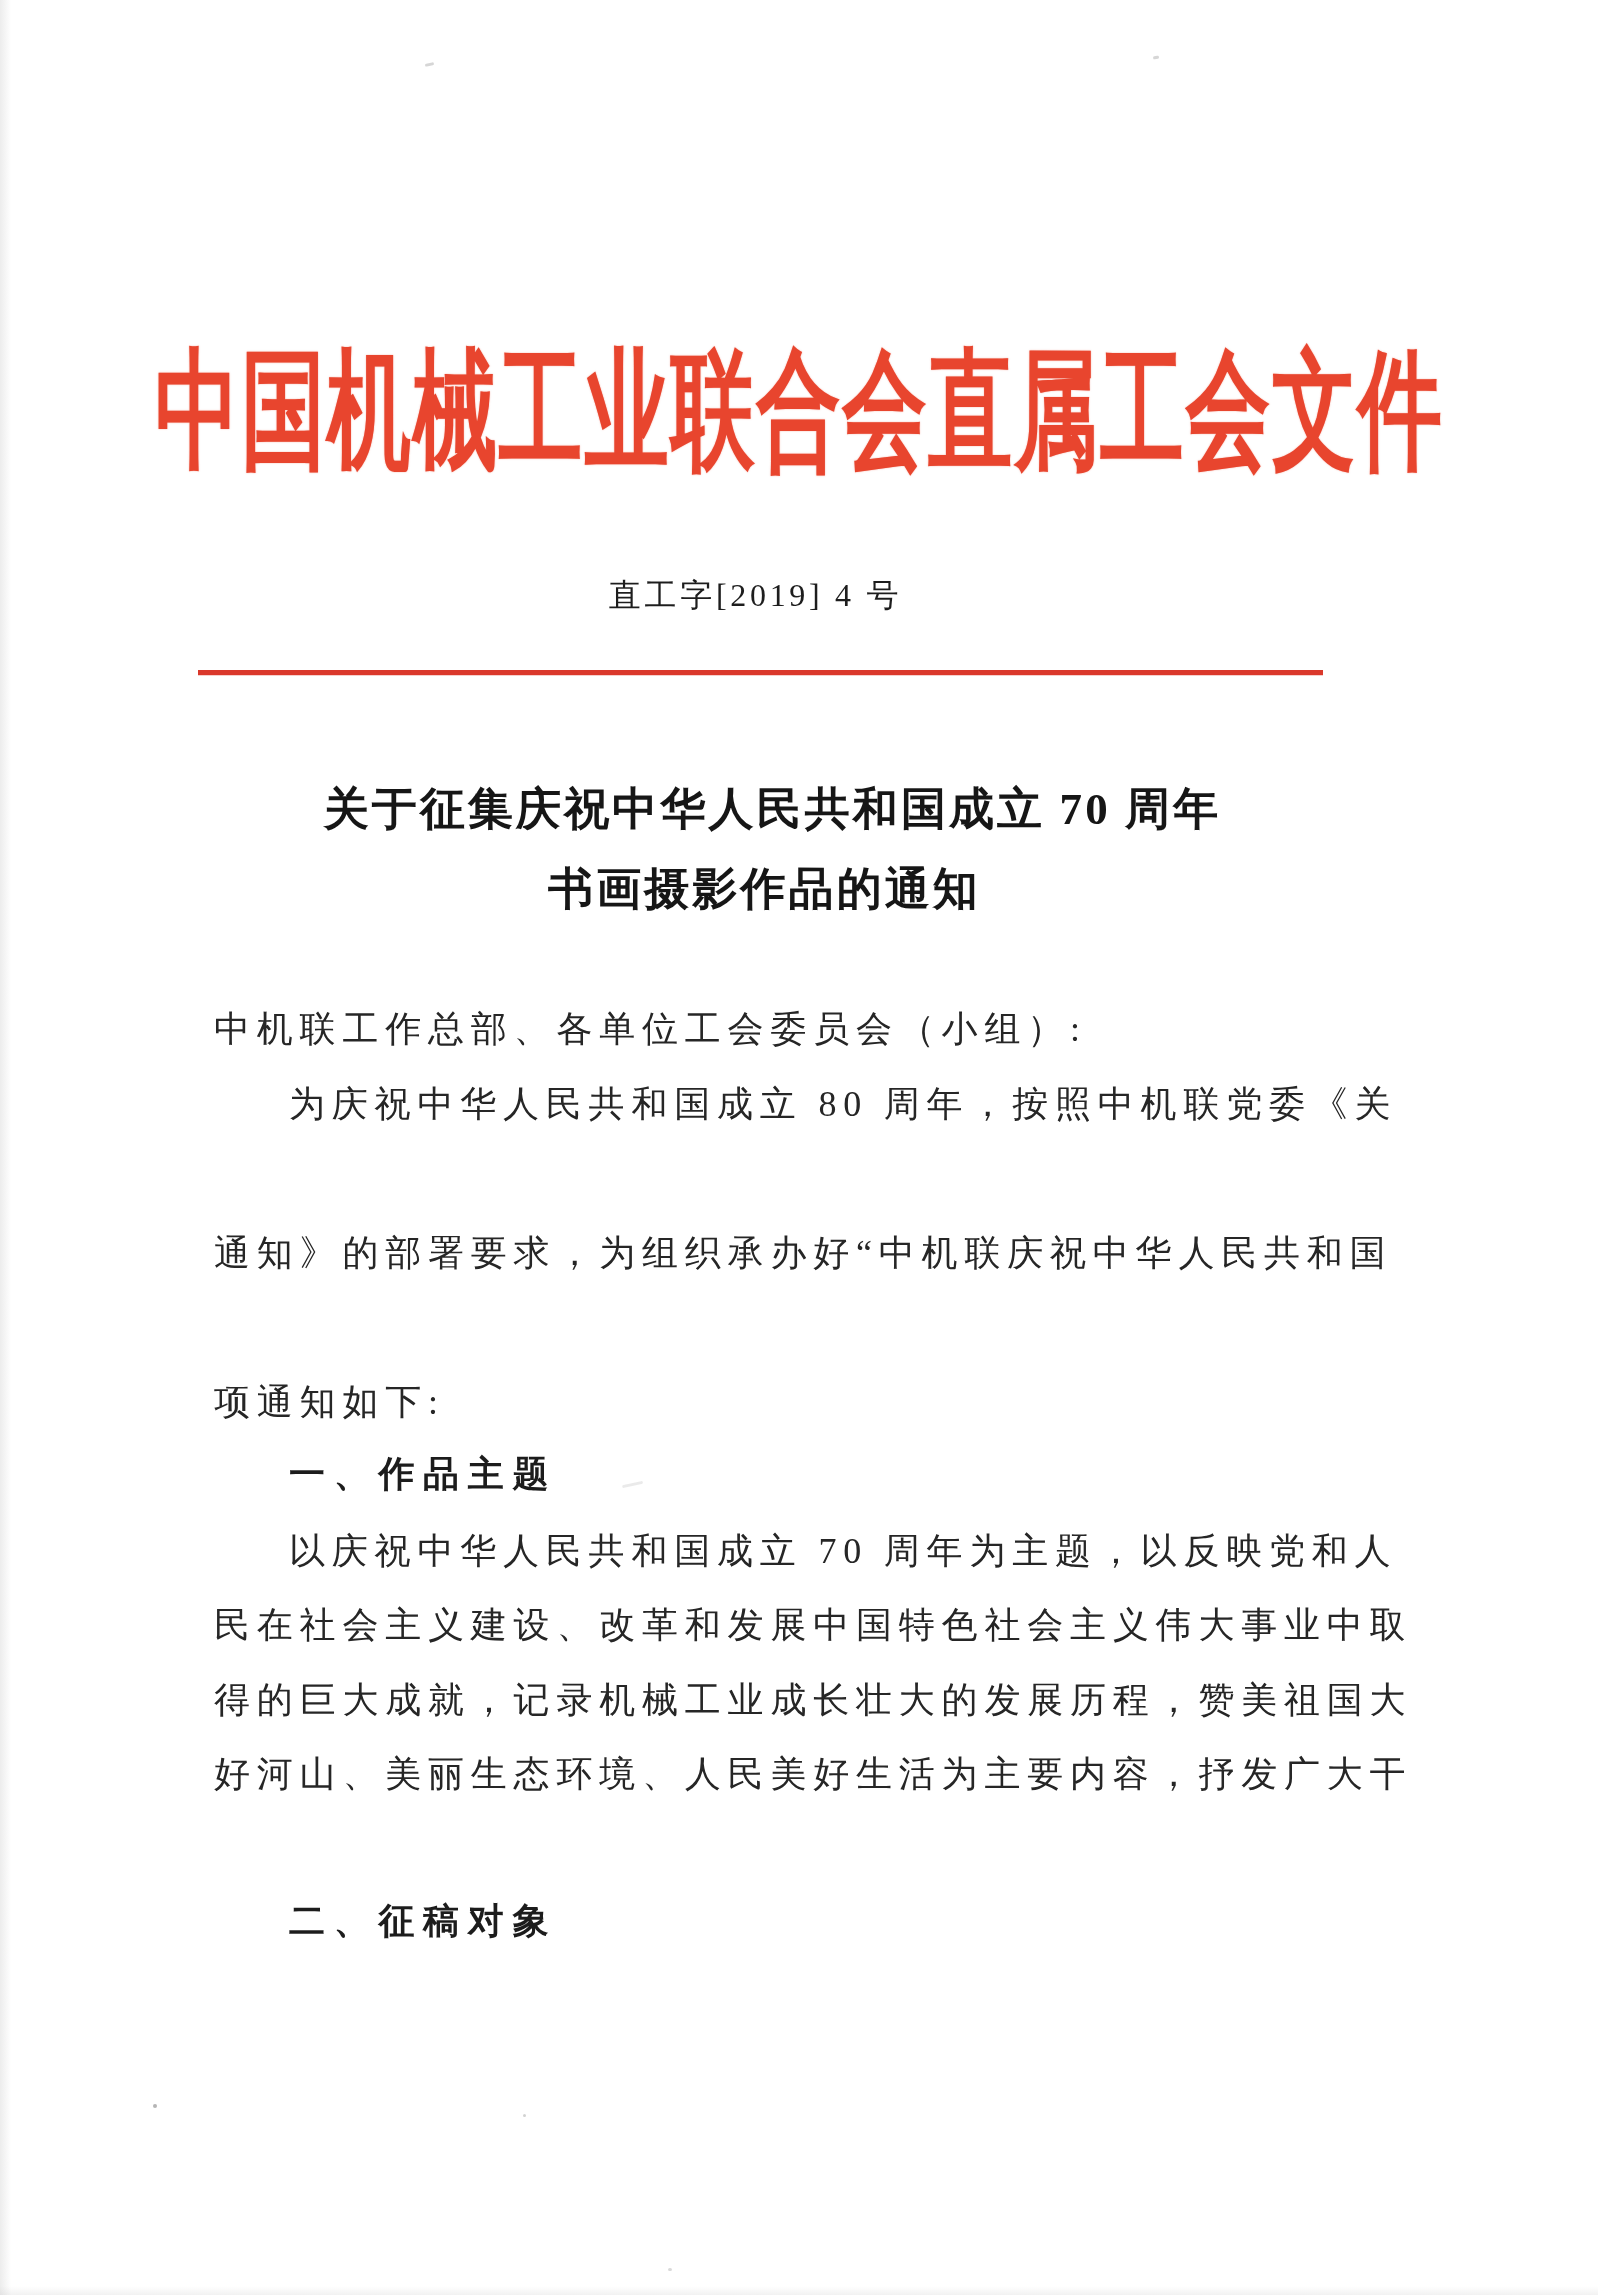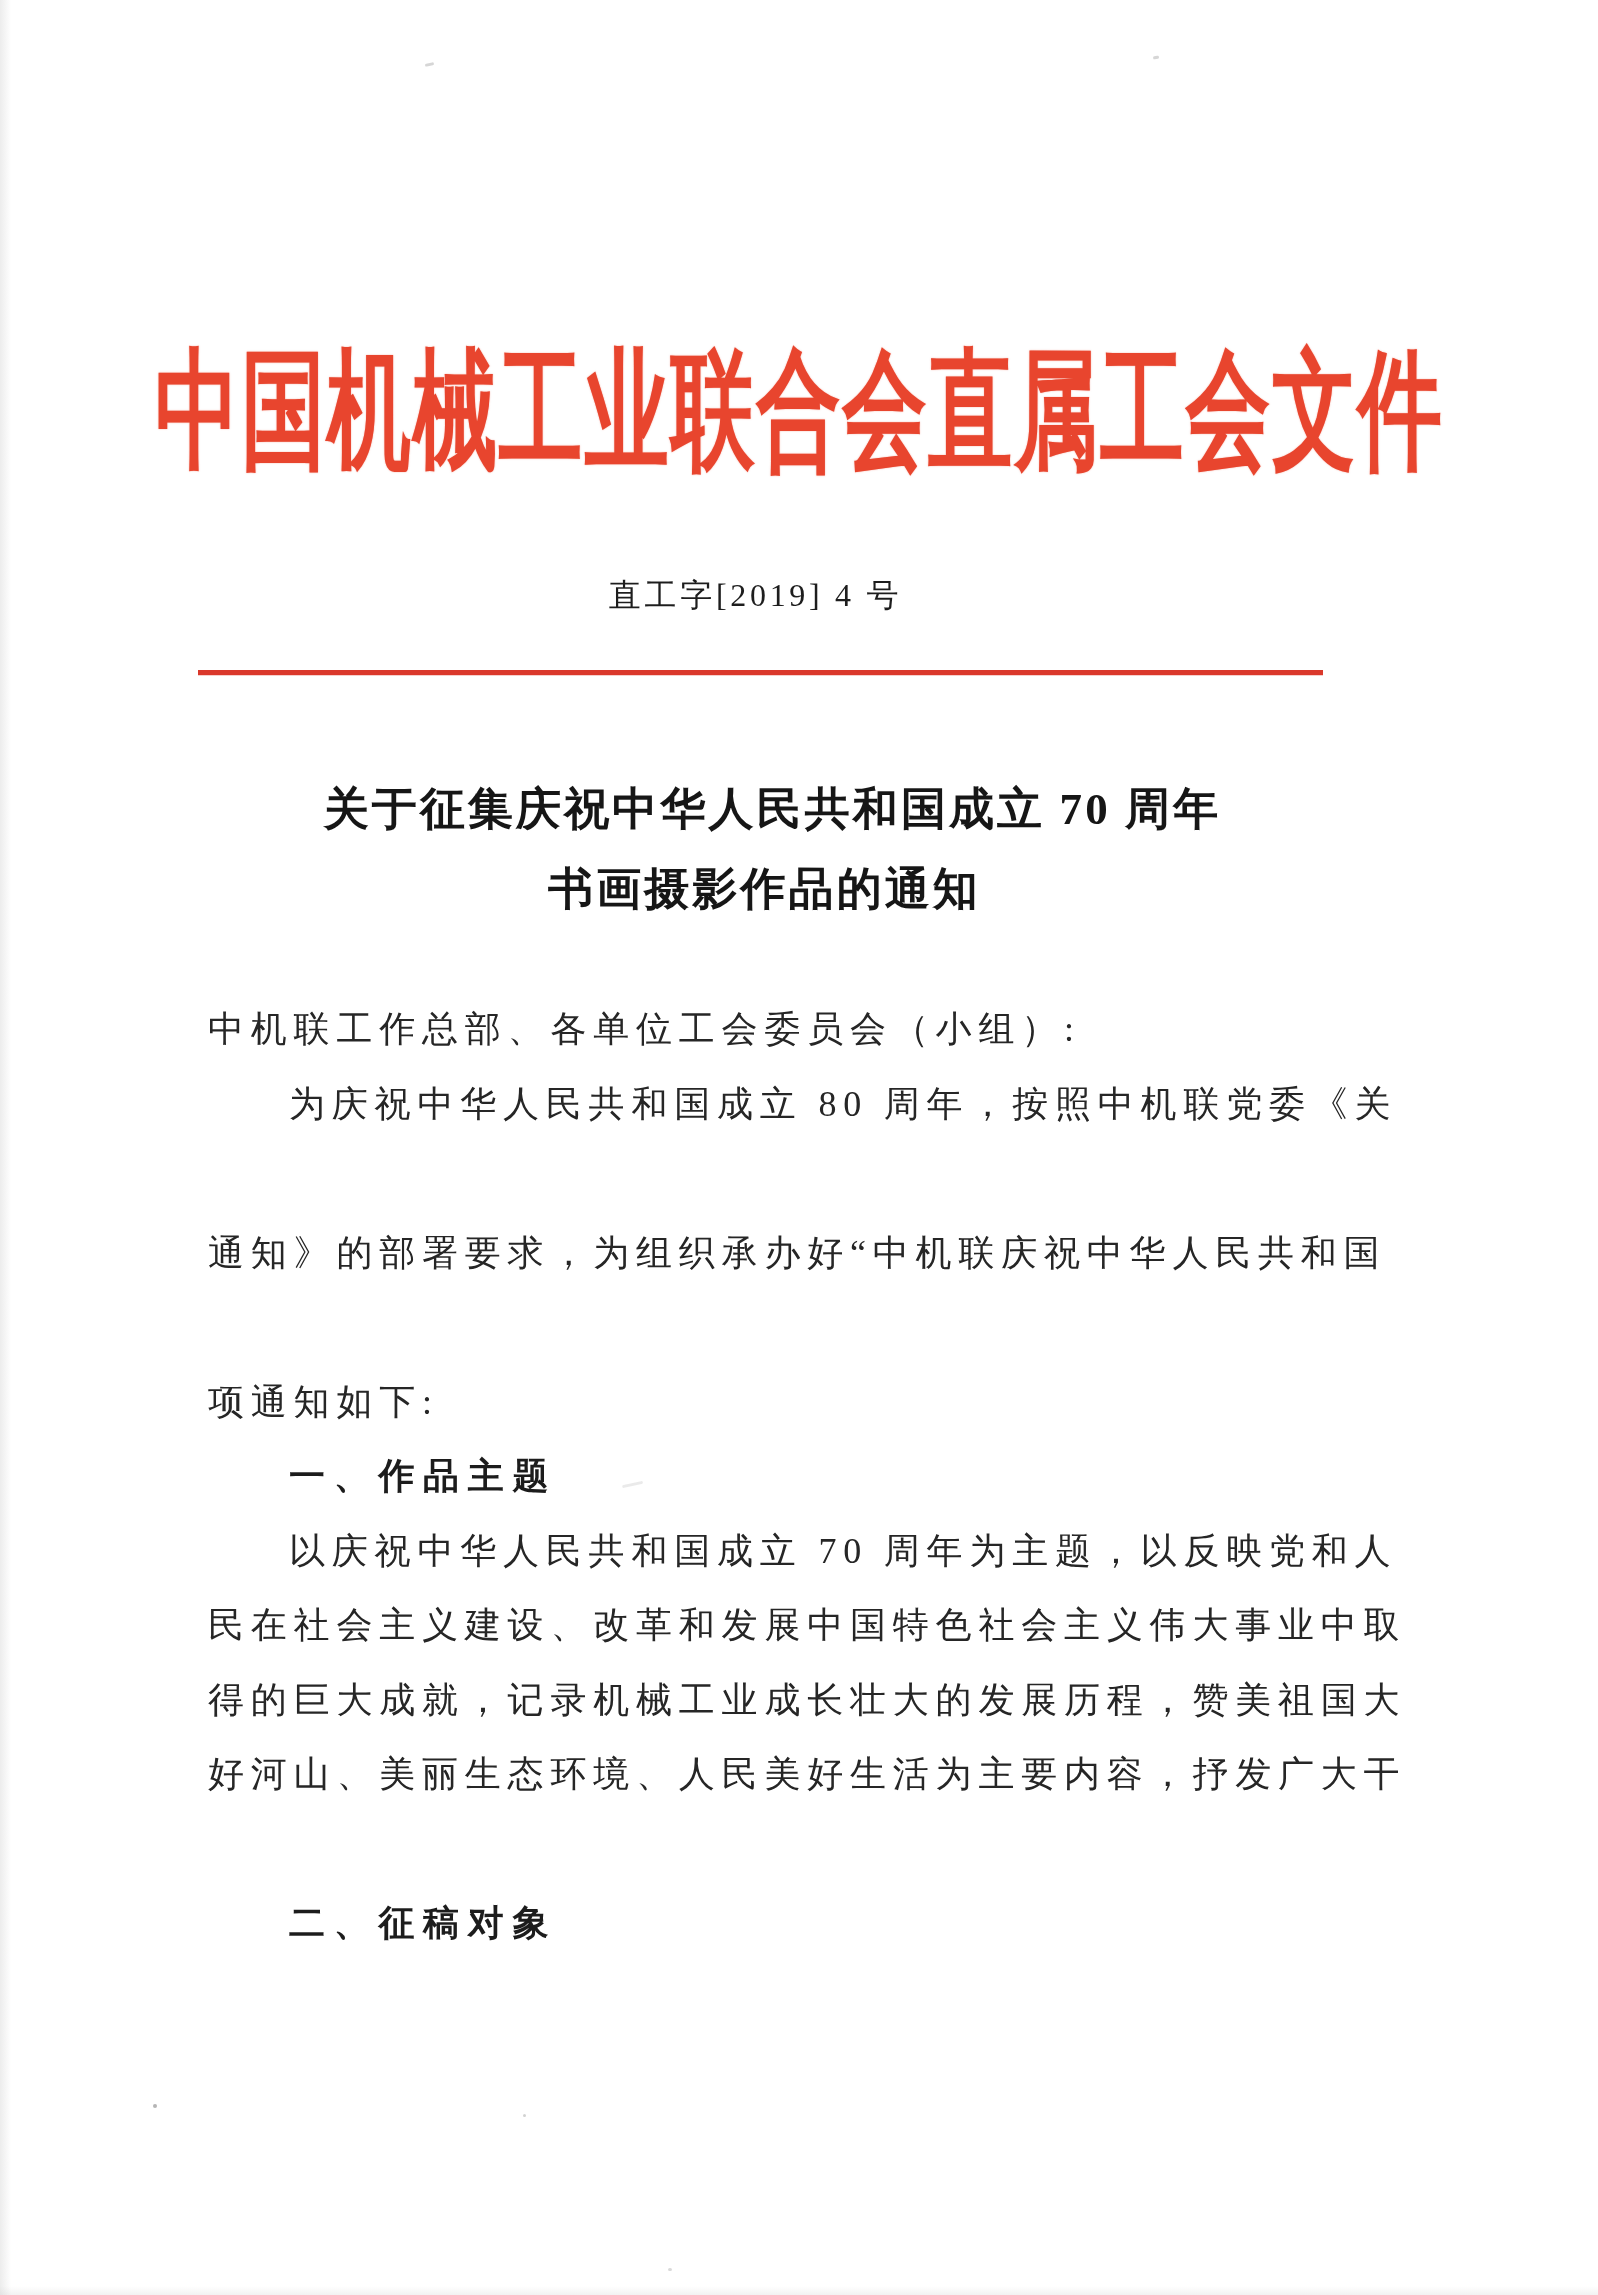--- a/index.html
+++ b/index.html
@@ -100,32 +100,32 @@
     letter-spacing: 3.1px;
     color: #161616;
     white-space: nowrap;
   }
   .doc-title.line1 { top: 783px; left: -27px; }
   .doc-title.line2 { top: 863px; left: -35px; }
 
   
   .bline {
     position: absolute;
-    left: 208px;
+    left: 214px;
     height: 43px;
     font-family: "Liberation Serif", serif;
     font-size: 36px;
     line-height: 43px;
     letter-spacing: 6.8px;
     color: #262626;
     white-space: nowrap;
   }
   .bline.indent { left: 289px; }
   .bline.head {
-    font-family: Liberation Serif, serif;
+    font-family: Liberation Mono, monospace;
     font-weight: 700;
     letter-spacing: 8.7px;
     color: #1c1c1c;
     text-align: center;
   }
 </style>
 </head>
 <body>
 
 <div class="page">

